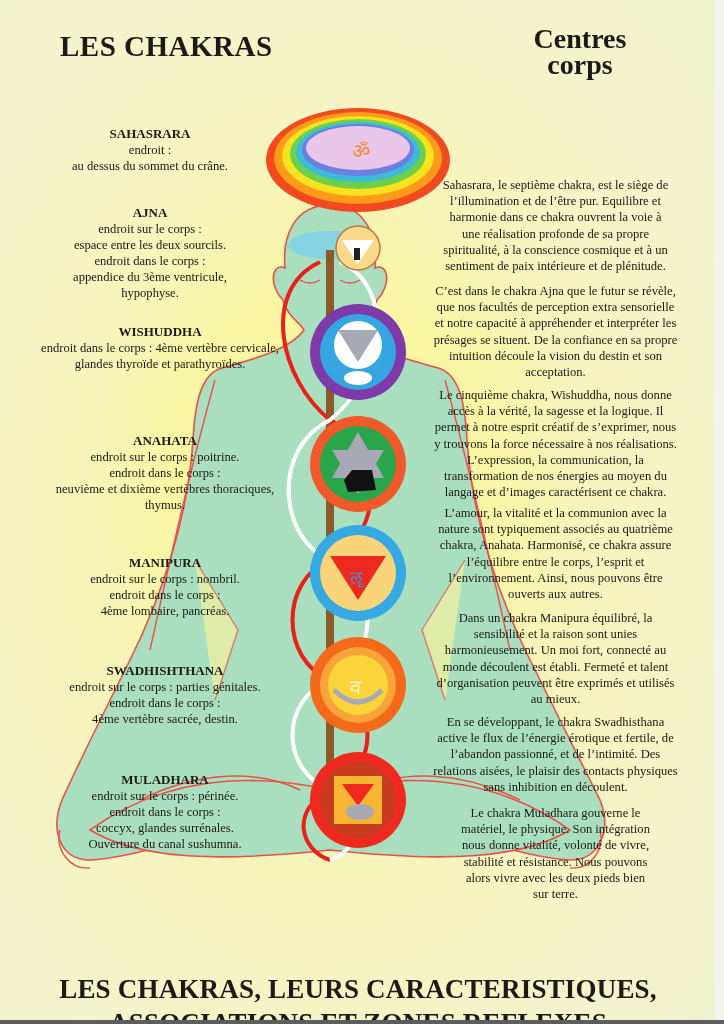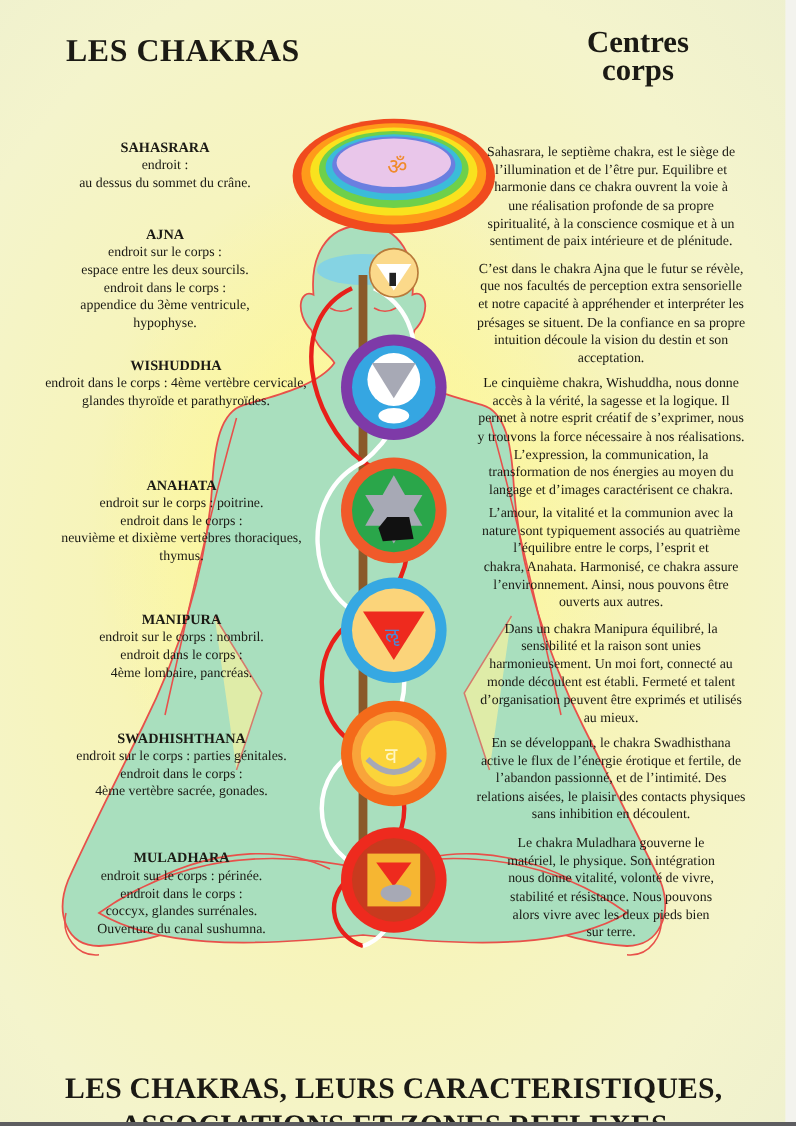--- a/index.html
+++ b/index.html
@@ -23,21 +23,21 @@
   
   .figure { position:absolute; left:0; top:0; width:724px; height:900px; }
   .figure svg { position:absolute; left:0; top:0; }
 
   
   .left-block {
     position:absolute; width:300px; text-align:center; font-size:12.6px; line-height:16px; z-index:2;
   }
   .left-block .name { font-weight:bold; font-size:13px; }
   .right-block {
-    position:absolute; left:393px; width:325px; text-align:center; font-size:12.6px; line-height:16.2px; z-index:2;
+    position:absolute; left:393px; width:325px; text-align:center; font-size:12.6px; line-height:16.2px; z-index:2;margin-top:47px;
   }
 
   .bottom-title {
     position:absolute; left:0; top:972px; width:716px; text-align:center;
     font-size:27px; font-weight:bold; line-height:34px; margin:0; letter-spacing:0.2px;
   }
 </style>
 </head>
 <body>
 
@@ -178,21 +178,21 @@
   <div class="name">MANIPURA</div>
   <div>endroit sur le corps : nombril.</div>
   <div>endroit dans le corps :</div>
   <div>4ème lombaire, pancréas.</div>
 </div>
 
 <div class="left-block" style="left:15px; top:663px;">
   <div class="name">SWADHISHTHANA</div>
   <div>endroit sur le corps : parties génitales.</div>
   <div>endroit dans le corps :</div>
-  <div>4ème vertèbre sacrée, gonades.</div>
+  <div>4ème vertèbre sacrée, destin.</div>
 </div>
 
 <div class="left-block" style="left:15px; top:772px;">
   <div class="name">MULADHARA</div>
   <div>endroit sur le corps : périnée.</div>
   <div>endroit dans le corps :</div>
   <div>coccyx, glandes surrénales.</div>
   <div>Ouverture du  canal sushumna.</div>
 </div>
 
@@ -220,22 +220,22 @@
   <div>permet à notre esprit créatif de s’exprimer, nous</div>
   <div>y trouvons la force nécessaire à nos réalisations.</div>
   <div>L’expression, la communication, la</div>
   <div>transformation de nos énergies au moyen du</div>
   <div>langage et d’images  caractérisent ce chakra.</div>
 </div>
 
 <div class="right-block" style="top:458px;">
   <div>L’amour, la vitalité et la communion avec la</div>
   <div>nature sont typiquement associés au quatrième</div>
+  <div>chakra, Anahata. Harmonisé, ce chakra assure</div>
   <div>l’équilibre entre le corps, l’esprit et</div>
-  <div>chakra, Anahata. Harmonisé, ce chakra assure</div>
   <div>l’environnement. Ainsi, nous pouvons être</div>
   <div>ouverts aux autres.</div>
 </div>
 
 <div class="right-block" style="top:563px;">
   <div>Dans un chakra Manipura équilibré, la</div>
   <div>sensibilité et la raison sont unies</div>
   <div>harmonieusement. Un moi fort, connecté au</div>
   <div>monde découlent est établi. Fermeté et talent</div>
   <div>d’organisation peuvent être exprimés et utilisés</div>

